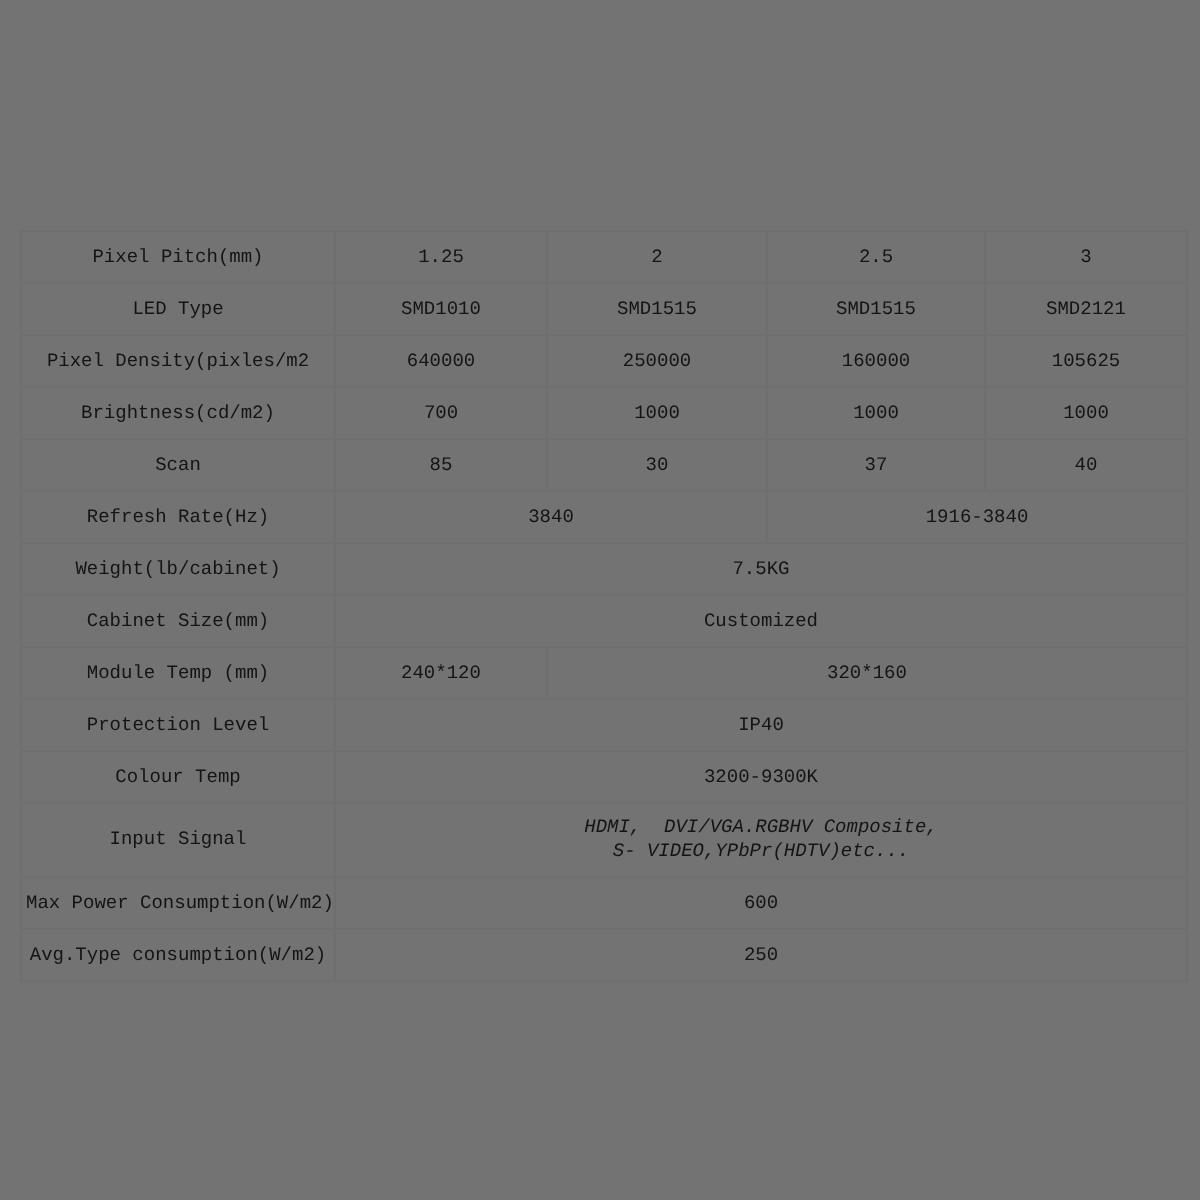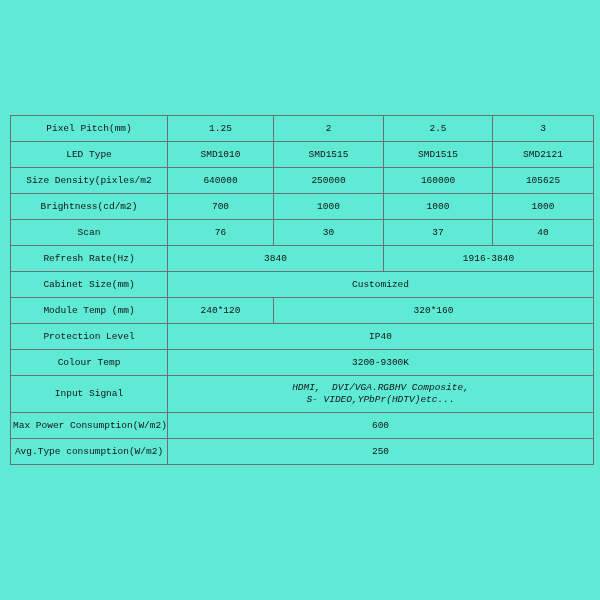--- a/index.html
+++ b/index.html
@@ -4,21 +4,21 @@
 <style>
   html, body {
     margin: 0;
     padding: 0;
     background: #ffffff;
   }
   .canvas {
     position: relative;
     width: 600px;
     height: 600px;
-    background: #5eead4;
+    background: #737373;
     overflow: hidden;
   }
   table.spec-table {
     position: absolute;
     left: 10px;
     top: 115px;
     width: 583px;
     border-collapse: collapse;
     table-layout: fixed;
   }
@@ -65,44 +65,48 @@
           <td>3</td>
         </tr>
         <tr>
           <td>LED Type</td>
           <td>SMD1010</td>
           <td>SMD1515</td>
           <td>SMD1515</td>
           <td>SMD2121</td>
         </tr>
         <tr>
-          <td>Size Density(pixles/m2</td>
+          <td>Pixel Density(pixles/m2</td>
           <td>640000</td>
           <td>250000</td>
           <td>160000</td>
           <td>105625</td>
         </tr>
         <tr>
           <td>Brightness(cd/m2)</td>
           <td>700</td>
           <td>1000</td>
           <td>1000</td>
           <td>1000</td>
         </tr>
         <tr>
           <td>Scan</td>
-          <td>76</td>
+          <td>85</td>
           <td>30</td>
           <td>37</td>
           <td>40</td>
         </tr>
         <tr>
           <td>Refresh Rate(Hz)</td>
           <td colspan="2">3840</td>
           <td colspan="2">1916-3840</td>
+        </tr>
+        <tr>
+          <td>Weight(lb/cabinet)</td>
+          <td colspan="4">7.5KG</td>
         </tr>
         <tr>
           <td>Cabinet Size(mm)</td>
           <td colspan="4">Customized</td>
         </tr>
         <tr>
           <td>Module Temp (mm)</td>
           <td>240*120</td>
           <td colspan="3">320*160</td>
         </tr>

